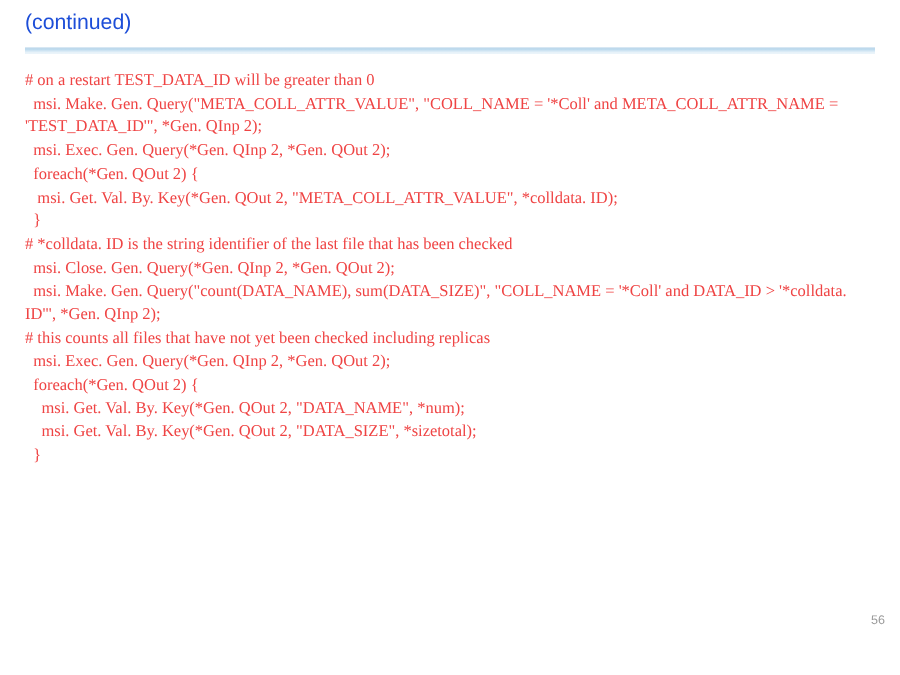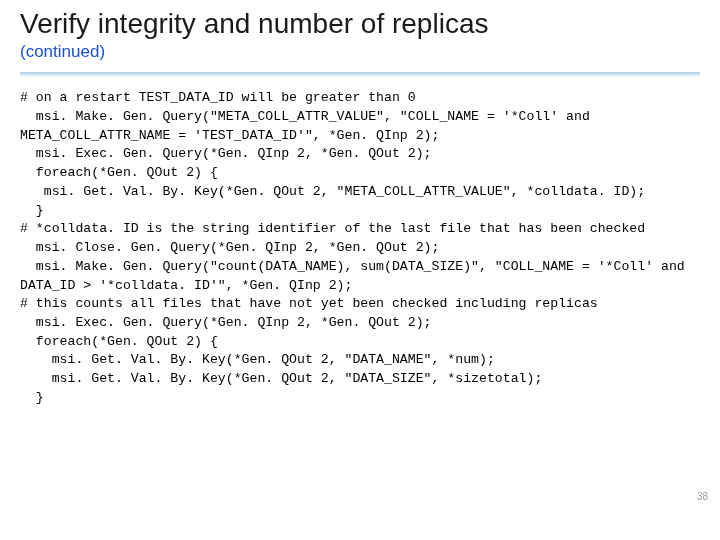--- a/index.html
+++ b/index.html
@@ -32,23 +32,23 @@
     margin: 0 0 10px 0;
   }
   .divider {
     height: 4px;
     width: 100%;
     background: linear-gradient(to bottom, rgba(120,180,220,0.55), rgba(120,180,220,0.05));
     border-top: 1px solid rgba(80,150,200,0.35);
     margin-bottom: 12px;
   }
   .code {
-    font-family: Liberation Mono, monospace;
+    font-family: Liberation Serif, serif;
     font-size: 13.2px;
-    color: #000000;
+    color: #ef4444;
     white-space: pre-wrap;
     line-height: 1.42;
   }
   .annotation {
     position: absolute;
     left: 448px;
     top: 430px;
     width: 210px;
     font-size: 17px;
     color: #222;
@@ -60,36 +60,35 @@
     bottom: 38px;
     font-size: 10px;
     color: #9a9a9a;
   }
 </style>
 </head>
 <body>
 
 <div class="slide">
 
-  <h1 class="title">Verify integrity and number of replicas</h1>
   <div class="subtitle">(continued)</div>
   <div class="divider"></div>
 
   <div class="code"># on a restart TEST_DATA_ID will be greater than 0
   msi. Make. Gen. Query("META_COLL_ATTR_VALUE", "COLL_NAME = '*Coll' and META_COLL_ATTR_NAME = 'TEST_DATA_ID'", *Gen. QInp 2);
   msi. Exec. Gen. Query(*Gen. QInp 2, *Gen. QOut 2);
   foreach(*Gen. QOut 2) {
    msi. Get. Val. By. Key(*Gen. QOut 2, "META_COLL_ATTR_VALUE", *colldata. ID);
   }
 # *colldata. ID is the string identifier of the last file that has been checked
   msi. Close. Gen. Query(*Gen. QInp 2, *Gen. QOut 2);
   msi. Make. Gen. Query("count(DATA_NAME), sum(DATA_SIZE)", "COLL_NAME = '*Coll' and DATA_ID &gt; '*colldata. ID'", *Gen. QInp 2);
 # this counts all files that have not yet been checked including replicas
   msi. Exec. Gen. Query(*Gen. QInp 2, *Gen. QOut 2);
   foreach(*Gen. QOut 2) {
     msi. Get. Val. By. Key(*Gen. QOut 2, "DATA_NAME", *num);
     msi. Get. Val. By. Key(*Gen. QOut 2, "DATA_SIZE", *sizetotal);
   }</div>
 
 
-  <div class="pagenum">38</div>
+  <div class="pagenum">56</div>
 
 </div>
 
 </body></html>

